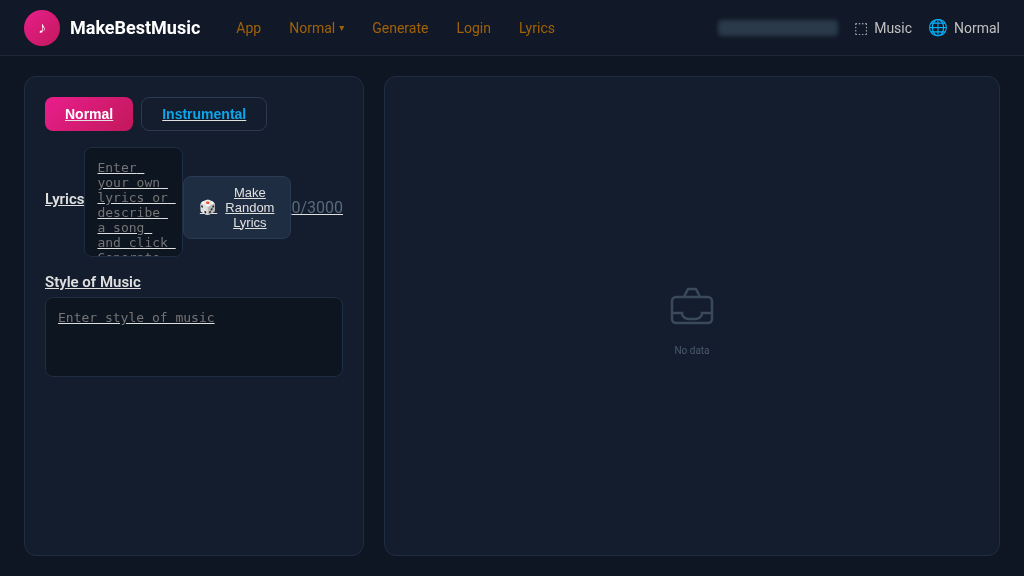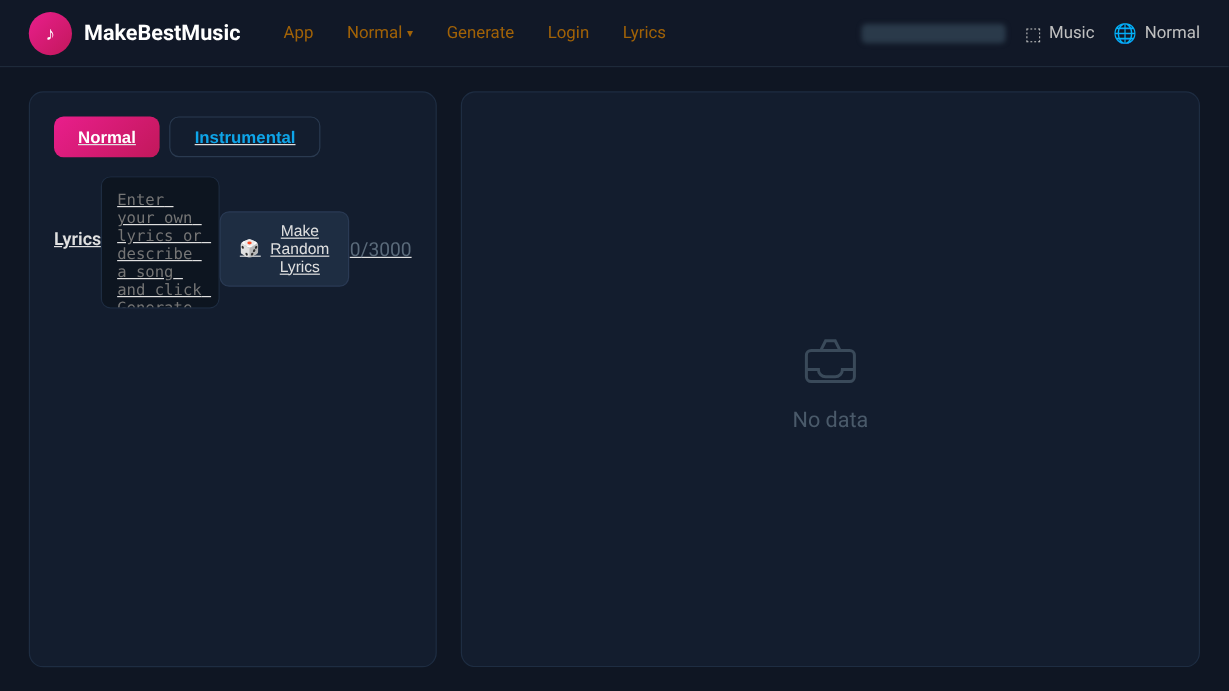--- a/index.html
+++ b/index.html
@@ -223,21 +223,21 @@
       gap: 12px;
     }
 
     .no-data-icon {
       width: 56px;
       height: 56px;
       color: #3a4a5a;
     }
 
     .no-data-text {
-      font-size: 18px;
+      font-size: 10px;
       color: #4a5a6a;
     }
 
     
     .redacted {
       width: 120px;
       height: 16px;
       background-color: #2a3a4a;
       border-radius: 4px;
       filter: blur(2px);
@@ -295,20 +295,24 @@
       <textarea class="lyrics-textarea" placeholder="Enter your own lyrics or describe a song and click Generate Lyrics..." style=""></textarea>
       <div class="lyrics-footer">
         <button class="make-random-btn">
           <span style="font-size:14px;">🎲</span>
           <span>Make Random Lyrics</span>
         </button>
         <span class="char-count">0/3000</span>
       </div>
     </div>
 
+    <div class="style-section">
+      <div class="section-label">Style of Music</div>
+      <textarea class="style-textarea" placeholder="Enter style of music" style=""></textarea>
+    </div>
 
   </div>
 
   <div class="right-panel">
     <svg class="no-data-icon" viewBox="0 0 56 56" fill="none" xmlns="http://www.w3.org/2000/svg">
 
       <rect x="8" y="20" width="40" height="26" rx="4" stroke="#3a4a5a" stroke-width="2.5" fill="none"></rect>
       <path d="M8 36 L18 36 C18 39.3 20.7 42 24 42 L32 42 C35.3 42 38 39.3 38 36 L48 36" stroke="#3a4a5a" stroke-width="2.5" fill="none"></path>
       <path d="M20 20 L24 12 L32 12 L36 20" stroke="#3a4a5a" stroke-width="2.5" fill="none"></path>
     </svg>

